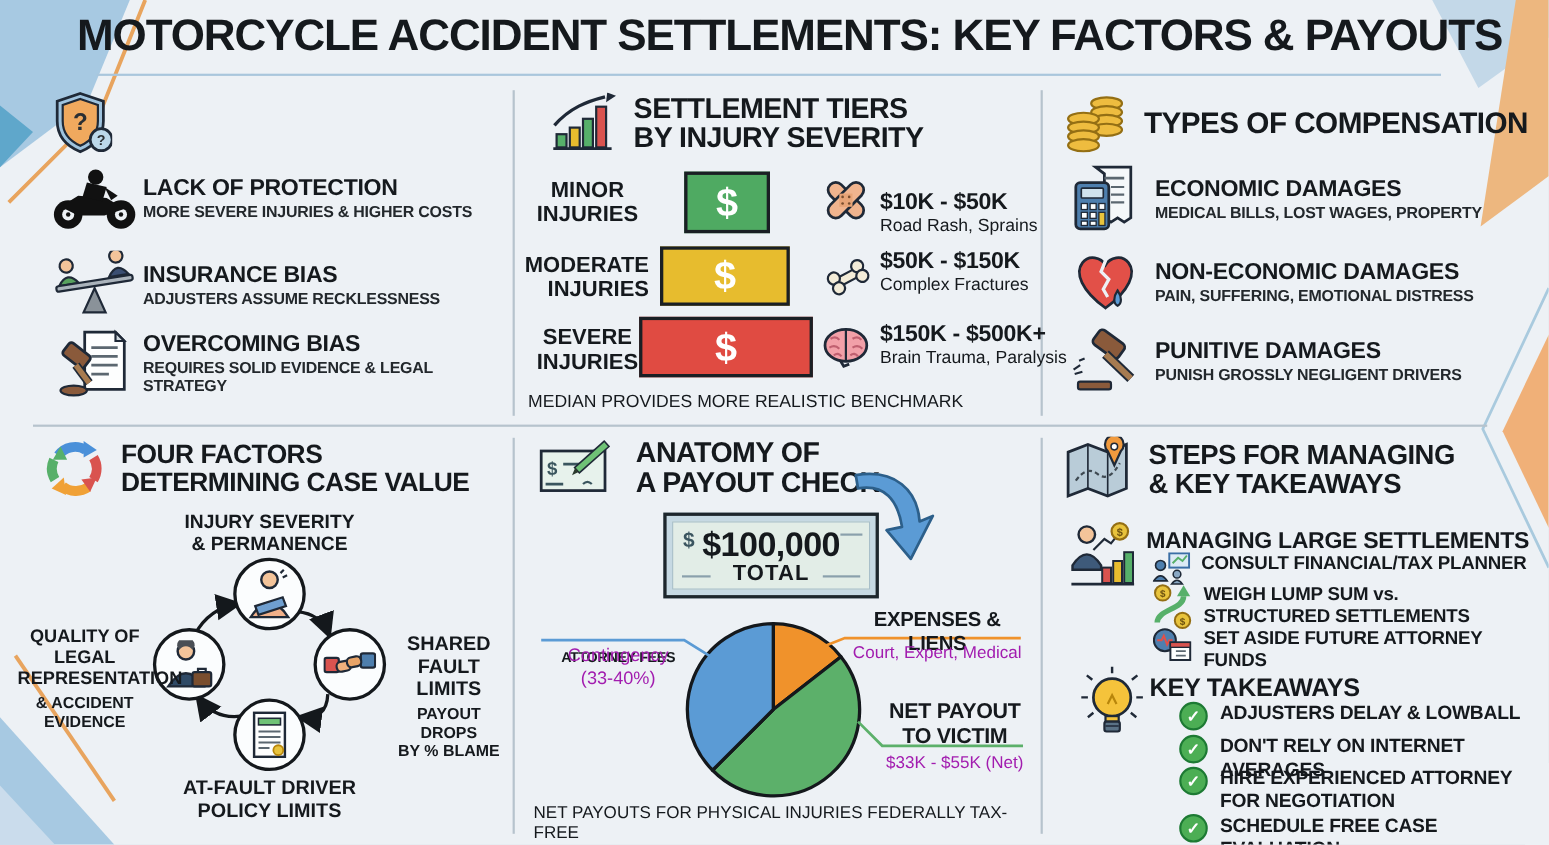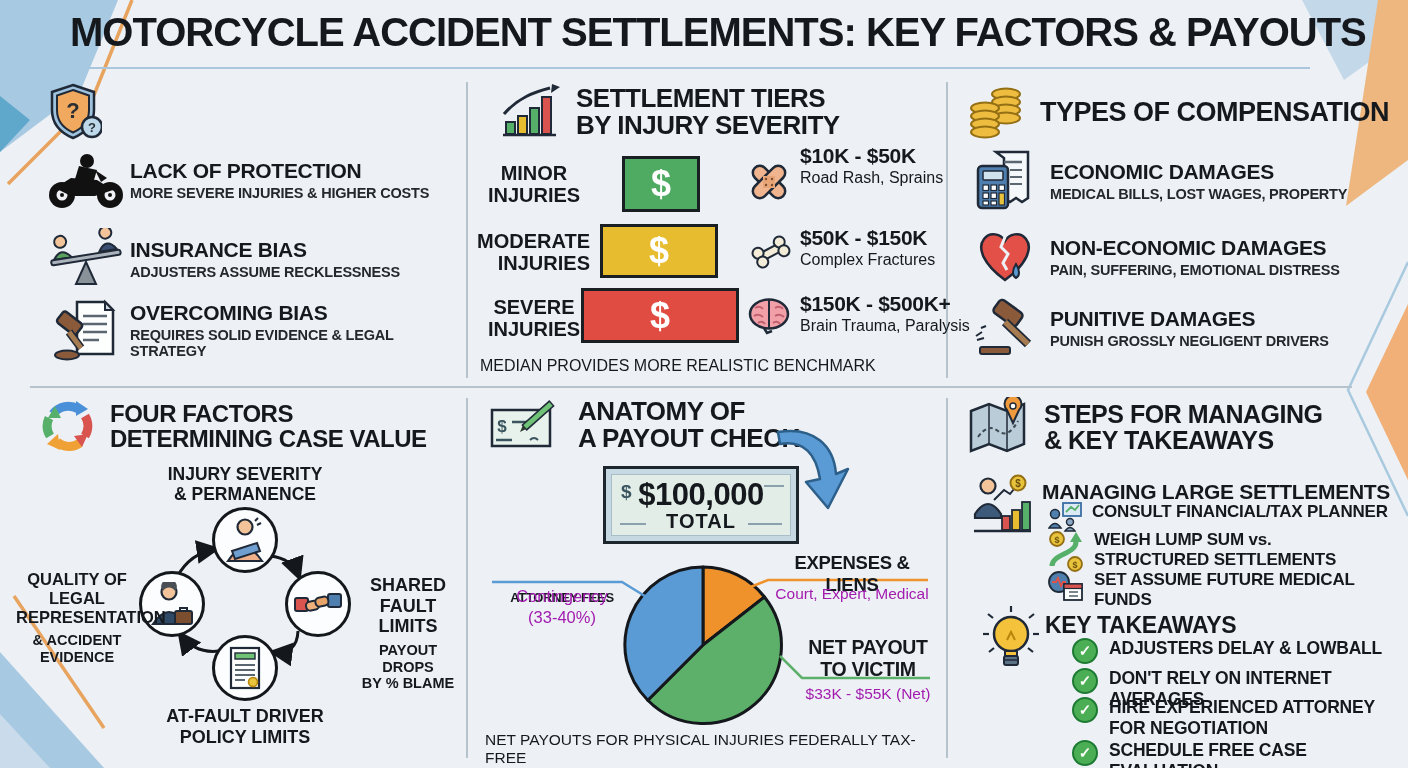--- a/index.html
+++ b/index.html
@@ -186,21 +186,21 @@
         <g transform="rotate(-45 23 22)">
             <rect x="3" y="15" width="40" height="14" rx="7" fill="#f0b48e" stroke="#1f2937" stroke-width="2.5"></rect>
           </g>
         <rect x="17" y="16" width="12" height="12" fill="#e7a477"></rect>
         <circle cx="20" cy="19" r="1.2" fill="#7a4e2e"></circle>
           <circle cx="26" cy="19" r="1.2" fill="#7a4e2e"></circle>
         <circle cx="20" cy="25" r="1.2" fill="#7a4e2e"></circle>
           <circle cx="26" cy="25" r="1.2" fill="#7a4e2e"></circle>
       </svg>
     </span>
-    <div class="tier-text" style="left:800px;top:144px;">
+    <div class="tier-text" style="left:800px;top:172px;">
       <div class="tier-range">$10K - $50K</div>
       <div class="tier-ex">Road Rash, Sprains</div>
     </div>
 
     <div class="tier-label" style="left:470px;top:230px;width:120px;text-align:right;">
       <span>MODERATE</span><br><span>INJURIES</span>
     </div>
     <div class="tier-bar" style="left: 600px; top: 224px; height: 54px; width: 118px; background: rgb(231, 188, 46);">
       <span>$</span>
     </div>
@@ -553,21 +553,21 @@
       <span>
         <svg width="36" height="32" viewBox="0 0 36 32">
           <circle cx="11" cy="12" r="10" fill="#4e7fae" stroke="#1f2937" stroke-width="1.8"></circle>
           <polyline points="4,12 8,12 10,8 13,16 15,12 18,12" fill="none" stroke="#e25048" stroke-width="1.8"></polyline>
           <rect x="16" y="14" width="18" height="16" fill="#fdfefe" stroke="#1f2937" stroke-width="1.8"></rect>
           <rect x="16" y="14" width="18" height="4.5" fill="#d9534f" stroke="#1f2937" stroke-width="1.2"></rect>
           <line x1="21" y1="22" x2="30" y2="22" stroke="#5b6770" stroke-width="1.6"></line>
           <line x1="21" y1="26" x2="30" y2="26" stroke="#5b6770" stroke-width="1.6"></line>
         </svg>
       </span>
-      <div class="mtext">SET ASSUME FUTURE MEDICAL FUNDS</div>
+      <div class="mtext">SET ASIDE FUTURE ATTORNEY FUNDS</div>
     </div>
 
     <span class="abs" style="left:982px;top:606px;">
       <svg width="58" height="66" viewBox="0 0 58 66">
         <g stroke="#1f2937" stroke-width="2.2">
           <line x1="29" y1="6" x2="29" y2="0"></line>
             <line x1="11" y1="12" x2="6" y2="8"></line>
             <line x1="47" y1="12" x2="52" y2="8"></line>
           <line x1="7" y1="28" x2="1" y2="28"></line>
             <line x1="51" y1="28" x2="57" y2="28"></line>

